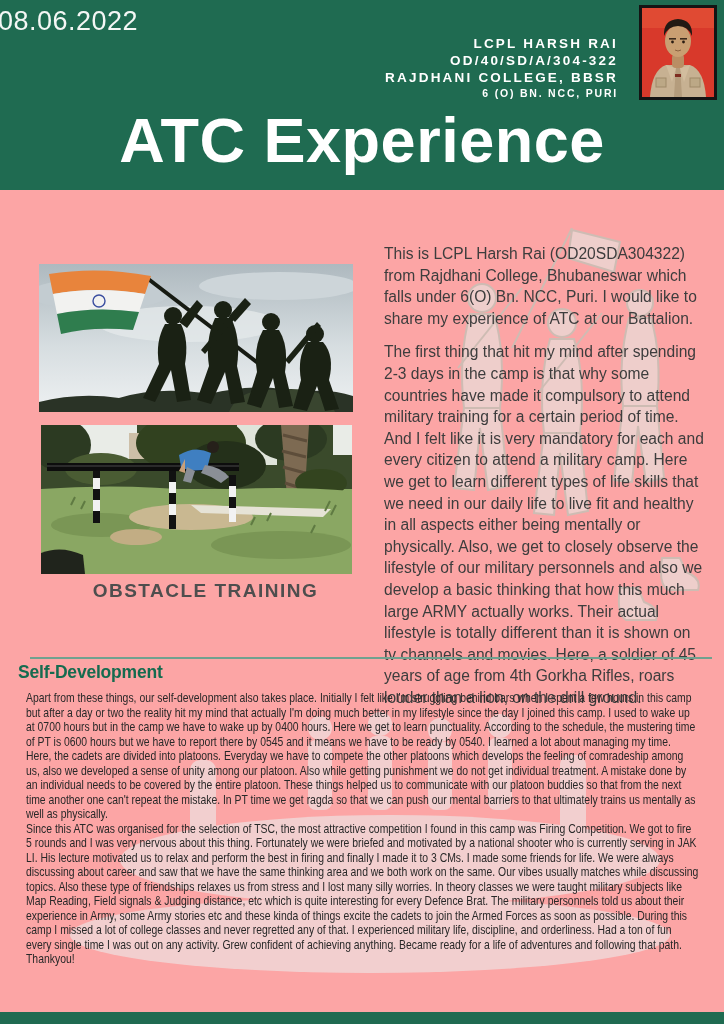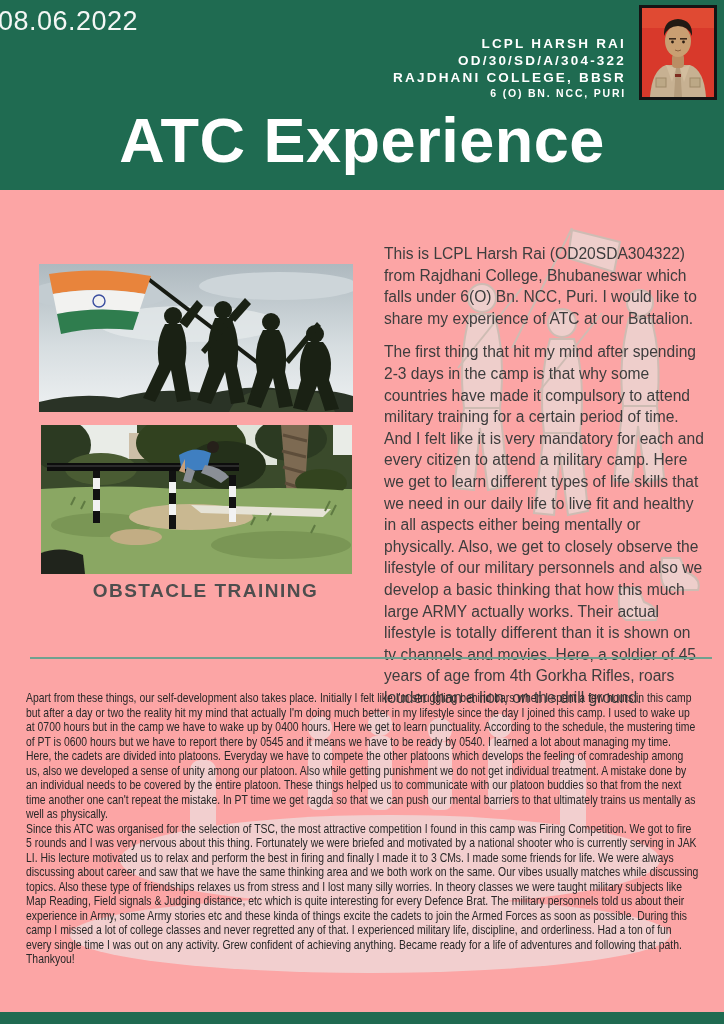--- a/index.html
+++ b/index.html
@@ -3,21 +3,21 @@
 <meta charset="utf-8">
 <style>
   html,body{margin:0;padding:0;}
   .page{
     position:relative; width:724px; height:1024px; background:#fca5a5;
     overflow:hidden; font-family:Liberation Sans, sans-serif;
   }
   
   .header{position:absolute;left:0;top:0;width:724px;height:190px;background:#1f6b51;}
   .date{position:absolute;left:-2px;top:6px;color:#f4f7f5;font-size:27px;font-weight:400;letter-spacing:0.5px;}
-  .cadet-info{position:absolute;right:98px;top:35px;text-align:right;color:#ffffff;font-weight:700;}
+  .cadet-info{position:absolute;right:106px;top:35px;text-align:right;color:#ffffff;font-weight:700;}
   .cadet-info .l1{font-size:13.5px;letter-spacing:2.2px;line-height:17px;}
   .cadet-info .l4{font-size:10.5px;letter-spacing:1.8px;line-height:15px;}
   .cadet-photo{position:absolute;right:7px;top:5px;width:78px;height:95px;border:3px solid #141414;box-sizing:border-box;overflow:hidden;}
   .page-title{position:absolute;left:0;top:104px;width:724px;text-align:center;color:#ffffff;
     font-size:63px;font-weight:700;letter-spacing:0.5px;}
   
   .wm{position:absolute;pointer-events:none;}
   
   .photo1{position:absolute;left:39px;top:264px;width:314px;height:148px;overflow:hidden;}
   .photo2{position:absolute;left:41px;top:425px;width:311px;height:149px;overflow:hidden;}
@@ -41,21 +41,21 @@
 </head>
 <body>
 
 <div class="page">
 
   <div class="header">
     <div class="date">08.06.2022</div>
 
     <div class="cadet-info">
       <div class="l1">LCPL HARSH RAI</div>
-      <div class="l1">OD/30/SD/A/304-322</div>
+      <div class="l1">OD/40/SD/A/304-322</div>
       <div class="l1">RAJDHANI COLLEGE, BBSR</div>
       <div class="l4">6 (O) BN. NCC, PURI</div>
     </div>
 
     <div class="cadet-photo">
       <svg width="72" height="89" viewBox="0 0 72 89">
         <rect x="0" y="0" width="72" height="89" fill="#d8392b"></rect>
         <rect x="0" y="0" width="72" height="20" fill="#e04a33"></rect>
 
         <path d="M8 89 Q10 62 24 57 L48 57 Q62 62 64 89 Z" fill="#c7b192"></path>
@@ -248,20 +248,21 @@
   </div>
 
   <div class="caption">OBSTACLE TRAINING</div>
 
   <div class="intro">
     <p>This is LCPL Harsh Rai (OD20SDA304322) from Rajdhani College, Bhubaneswar which falls under 6(O) Bn. NCC, Puri. I would like to share my experience of ATC at our Battalion.</p>
     <p>The first thing that hit my mind after spending 2-3 days in the camp is that why some countries have made it compulsory to attend military training for a certain period of time. And I felt like it is very mandatory for each and every citizen to attend a military camp. Here we get to learn different types of life skills that we need in our daily life to live fit and healthy in all aspects either being mentally or physically. Also, we get to closely observe the lifestyle of our military personnels and also we develop a basic thinking that how this much large ARMY actually works. Their actual lifestyle is totally different than it is shown on tv channels and movies. Here, a soldier of 45 years of age from 4th Gorkha Rifles, roars louder than a lion, on the drill ground.</p>
   </div>
 
   <div class="divider"></div>
+  <div class="section-heading">Self-Development</div>
 
   <div class="article">
     <p>Apart from these things, our self-development also takes place. Initially I felt like I'm struggling behind bars when I spent a few hours in this camp but after a day or two the reality hit my mind that actually I'm doing much better in my lifestyle since the day I joined this camp. I used to wake up at 0700 hours but in the camp we have to wake up by 0400 hours. Here we get to learn punctuality. According to the schedule, the mustering time of PT is 0600 hours but we have to report there by 0545 and it means we have to be ready by 0540. I learned a lot about managing my time.</p>
     <p>Here, the cadets are divided into platoons. Everyday we have to compete the other platoons which develops the feeling of comradeship among us, also we developed a sense of unity among our platoon. Also while getting punishment we do not get individual treatment. A mistake done by an individual needs to be covered by the entire platoon. These things helped us to communicate with our platoon buddies so that from the next time another one can't repeat the mistake. In PT time we get ragda so that we can push our mental barriers to that ultimately trains us mentally as well as physically.</p>
     <p>Since this ATC was organised for the selection of TSC, the most attractive competition I found in this camp was Firing Competition. We got to fire 5 rounds and I was very nervous about this thing. Fortunately we were briefed and motivated by a national shooter who is currently serving in JAK LI. His lecture motivated us to relax and perform the best in firing and finally I made it to 3 CMs. I made some friends for life. We were always discussing about career and saw that we have the same thinking area and we both work on the same. Our vibes usually matches while discussing topics. Also these type of friendships relaxes us from stress and I lost many silly worries. In theory classes we were taught military subjects like Map Reading, Field signals &amp; Judging distance, etc which is quite interesting for every Defence Brat. The military personnels told us about their experience in Army, some Army stories etc and these kinda of things excite the cadets to join the Armed Forces as soon as possible. During this camp I missed a lot of college classes and never regretted any of that. I experienced military life, discipline, and orderliness. Had a ton of fun every single time I was out on any activity. Grew confident of achieving anything. Became ready for a life of adventures and following that path.</p>
     <p>Thankyou!</p>
   </div>
 
   <div class="footer"></div>
 

